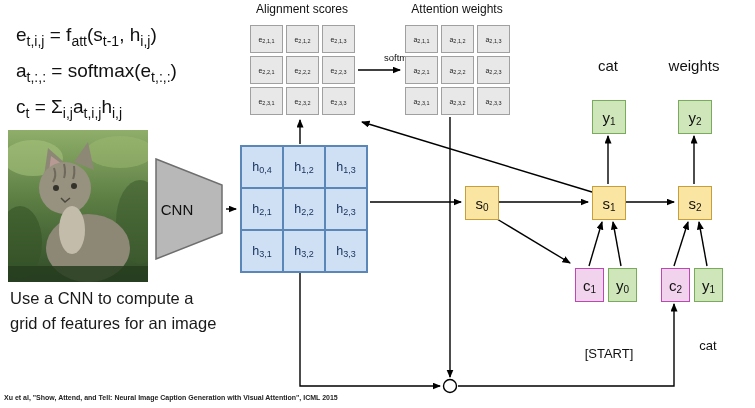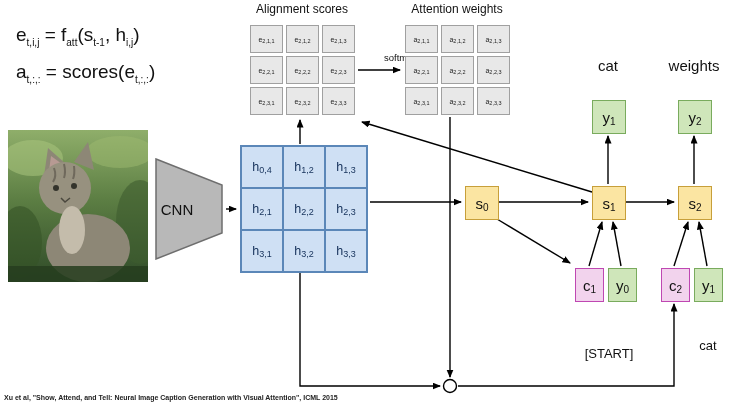--- a/index.html
+++ b/index.html
@@ -1,21 +1,21 @@
 <!DOCTYPE html>
 <html style="--cell-fill: #e8e8e8; --cell-border: #a0a0a0; --feature-fill: #cfe0f4; --feature-border: #5b87b8; --state-fill: #fbe5a2; --state-border: #c79f3a; --word-fill: #cfe6ba; --word-border: #79ab5d; --context-fill: #f2d3ed; --context-border: #bf47b2; --cnn-fill: #b8b8b8; --cnn-border: #6e6e6e; --arrow: #000000;"><head>
 <meta charset="utf-8">
 <style>
   html,body{margin:0;padding:0;background:#fff;}
   .canvas{position:relative;width:755px;height:408px;background:#ffffff;
     font-family:"Liberation Sans",sans-serif;color:#111;overflow:hidden;}
   .overlay{position:absolute;left:0;top:0;z-index:1;pointer-events:none;}
 
   .equations{position:absolute;left:16px;top:20px;font-size:19px;line-height:29px;z-index:2;}
-  .equations sub{font-size:10px;}
+  .equations sub{font-size:14px;}
 
   .grid-title{position:absolute;top:2px;width:150px;text-align:center;font-size:12px;z-index:2;}
   .alignment-title{left:227px;}
   .attention-title{left:382px;}
   .softmax-label{position:absolute;left:356px;top:52px;width:48px;text-align:left;font-size:9.5px;z-index:2;margin-left:28px;}
 
   .mini-grid{position:absolute;display:grid;grid-template-columns:repeat(3,33px);
     grid-auto-rows:28px;gap:3px;z-index:2;}
   .alignment-grid{left:250px;top:25px;}
   .attention-grid{left:405px;top:25px;}
@@ -80,21 +80,22 @@
       <line x1="707" y1="266" x2="699" y2="222" marker-end="url(#ah)"></line>
       <line x1="450" y1="117" x2="450" y2="377" marker-end="url(#ah)"></line>
       <path d="M300,273 L300,386 L440,386" marker-end="url(#ah)"></path>
       <path d="M458,386 L674,386 L674,304" marker-end="url(#ah)"></path>
       <circle cx="450" cy="386" r="6.5" fill="#fff"></circle>
     </g>
   </svg>
 
   <div class="equations">
     <div class="eq"><span>e</span><sub>t,i,j</sub><span> = f</span><sub>att</sub><span>(s</span><sub>t-1</sub><span>, h</span><sub>i,j</sub><span>)</span></div>
-    <div class="eq"><span>a</span><sub>t,:,:</sub><span> = scores(e</span><sub>t,:,:</sub><span>)</span></div>
+    <div class="eq"><span>a</span><sub>t,:,:</sub><span> = softmax(e</span><sub>t,:,:</sub><span>)</span></div>
+    <div class="eq"><span>c</span><sub>t</sub><span> = Σ</span><sub>i,j</sub><span>a</span><sub>t,i,j</sub><span>h</span><sub>i,j</sub></div>
   </div>
 
   <div class="grid-title alignment-title">Alignment scores</div>
   <div class="grid-title attention-title">Attention weights</div>
   <div class="softmax-label">softmax</div>
 
   <div class="mini-grid alignment-grid">
       <div class="cell">
         <span>e</span>
         <sub>2,1,1</sub>
@@ -283,16 +284,20 @@
       <span>y</span>
       <sub>1</sub>
     </div>
 
   <div class="word-label" style="left:578px;top:57px">cat</div>
   <div class="word-label" style="left:664px;top:57px">weights</div>
 
   <div class="token-label" style="left:574px;top:346px;width:70px">[START]</div>
   <div class="token-label" style="left:678px;top:338px;width:60px">cat</div>
 
+  <div class="caption">
+    <div>Use a CNN to compute a</div>
+    <div>grid of features for an image</div>
+  </div>
 
   <div class="citation">Xu et al, "Show, Attend, and Tell: Neural Image Caption Generation with Visual Attention", ICML 2015</div>
 
 </div>
 
 </body></html>

